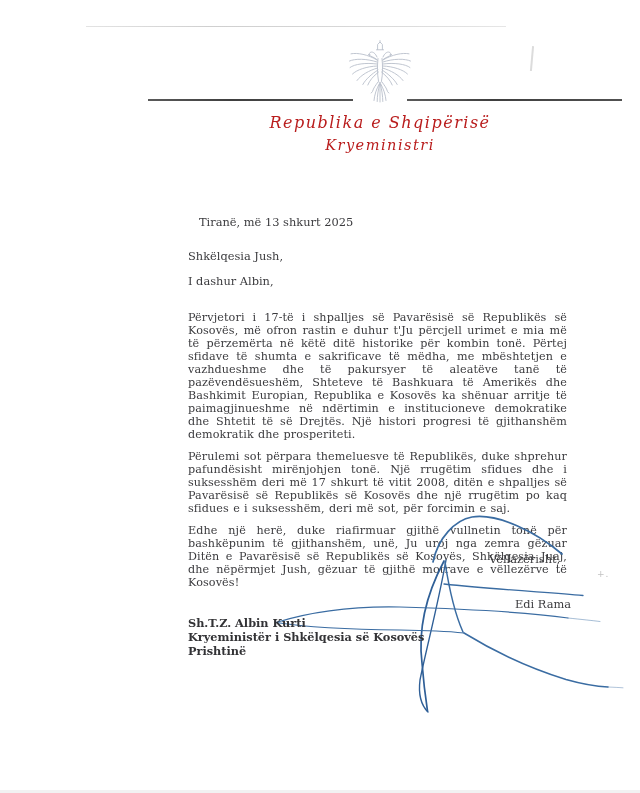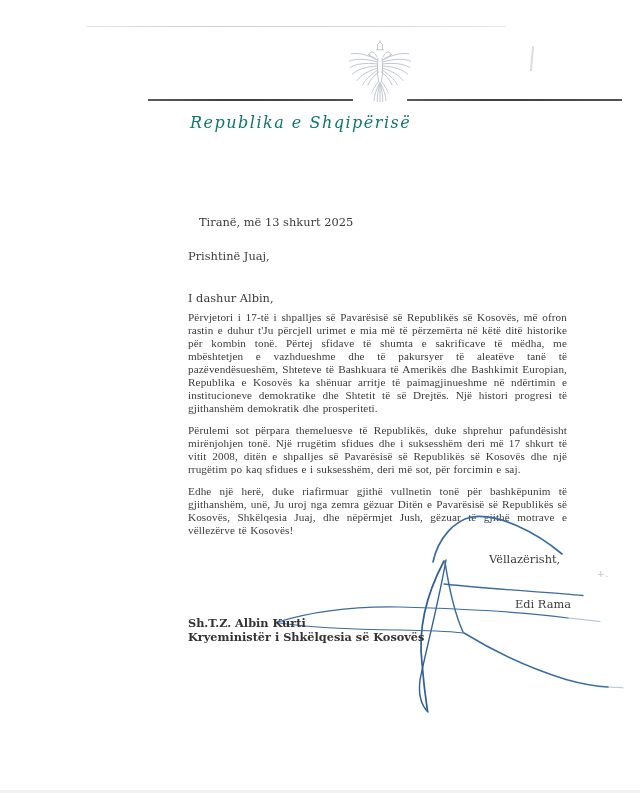--- a/index.html
+++ b/index.html
@@ -16,35 +16,35 @@
     background:linear-gradient(90deg,#e3e3e3,#cfcfcf 30%,#d9d9d9 70%,#e6e6e6);}
   .scan-tick{position:absolute;left:531px;top:46px;width:1.5px;height:25px;background:#dcdcdc;transform:rotate(5deg);}
   .pencil-mark{position:absolute;left:597px;top:569px;font-size:9px;color:#c2c2c2;letter-spacing:1px;}
   .scan-edge-bottom{position:absolute;left:0;top:790px;width:640px;height:3px;background:#f2f2f2;}
 
   
   .emblem{position:absolute;left:344px;top:40px;width:72px;height:72px;}
   .rule{position:absolute;top:99px;height:2px;background:linear-gradient(90deg,#5a5a5a,#3f3f3f 40%,#515151);}
   .rule-left{left:148px;width:205px;}
   .rule-right{left:407px;width:215px;}
-  .script-line{position:absolute;left:190px;width:380px;text-align:left;
-    font-style:italic;color:#0f766e;letter-spacing:1.5px;}
+  .script-line{position:absolute;left:190px;width:380px;text-align:center;
+    font-style:italic;color:#b91c1c;letter-spacing:1.5px;}
   .script-1{top:113px;font-size:16px;}
   .script-2{top:137px;font-size:14.5px;}
 
   
   .date-line{position:absolute;top:215px;left:199px;width:368px;text-align:left;font-size:11.4px;}
   .sal{position:absolute;left:188px;font-size:11.4px;}
   .sal-1{top:249px;}
-  .sal-2{top:291px;}
+  .sal-2{top:274px;}
   .body-copy{position:absolute;top:311px;left:188px;width:379px;}
   .body-copy p{
     margin:0 0 9px 0;
     font-size:11.2px;line-height:13px;
-    text-align:justify;letter-spacing:.1px;word-spacing:.6px;font-family:Liberation Serif, serif;
+    text-align:justify;letter-spacing:.1px;word-spacing:.6px;
   }
   .closing{position:absolute;left:489px;top:552px;font-size:11.4px;text-align:right;}
   .signer-name{position:absolute;left:508px;top:597px;font-size:11.4px;margin-left:7px;}
   .signature-svg{position:absolute;left:250px;top:500px;width:390px;height:260px;}
 
   .recipient{position:absolute;left:188px;top:616px;font-size:11.3px;font-weight:bold;line-height:14.2px;color:#333336;}
 </style>
 </head>
 <body>
 
@@ -75,24 +75,25 @@
       <path d="M32.5 9.8 L39.5 9.8"></path>
       <path d="M34 18.5 C33.2 26 33.2 34 34.6 41.5 L36 43.5 L37.4 41.5 C38.8 34 38.8 26 38 18.5"></path>
       <path d="M36 43.5 L36 62"></path>
     </g>
   </svg>
 
   <div class="rule rule-left"></div>
   <div class="rule rule-right"></div>
 
   <div class="script-line script-1">Republika e Shqipërisë</div>
+  <div class="script-line script-2">Kryeministri</div>
 
   <div class="date-line">Tiranë, më 13 shkurt 2025</div>
 
-  <div class="sal sal-1">Prishtinë Juaj,</div>
+  <div class="sal sal-1">Shkëlqesia Jush,</div>
   <div class="sal sal-2">I dashur Albin,</div>
 
   <div class="body-copy">
     <p>Përvjetori i 17-të i shpalljes së Pavarësisë së Republikës së Kosovës, më ofron rastin e duhur t'Ju përcjell urimet e mia më të përzemërta në këtë ditë historike për kombin tonë. Përtej sfidave të shumta e sakrificave të mëdha, me mbështetjen e vazhdueshme dhe të pakursyer të aleatëve tanë të pazëvendësueshëm, Shteteve të Bashkuara të Amerikës dhe Bashkimit Europian, Republika e Kosovës ka shënuar arritje të paimagjinueshme në ndërtimin e institucioneve demokratike dhe Shtetit të së Drejtës. Një histori progresi të gjithanshëm demokratik dhe prosperiteti.</p>
     <p>Përulemi sot përpara themeluesve të Republikës, duke shprehur pafundësisht mirënjohjen tonë. Një rrugëtim sfidues dhe i suksesshëm deri më 17 shkurt të vitit 2008, ditën e shpalljes së Pavarësisë së Republikës së Kosovës dhe një rrugëtim po kaq sfidues e i suksesshëm, deri më sot, për forcimin e saj.</p>
     <p>Edhe një herë, duke riafirmuar gjithë vullnetin tonë për bashkëpunim të gjithanshëm, unë, Ju uroj nga zemra gëzuar Ditën e Pavarësisë së Republikës së Kosovës, Shkëlqesia Juaj, dhe nëpërmjet Jush, gëzuar të gjithë motrave e vëllezërve të Kosovës!</p>
   </div>
 
   <div class="closing">Vëllazërisht,</div>
   <div class="signer-name">Edi Rama</div>
@@ -110,15 +111,16 @@
       <path d="M214 133 C245 152 282 169 316 179.5 C332 184 347 186.5 358 187" stroke-width="1.5"></path>
       <path d="M358 187 C364 187.3 369 187.5 373 187.8" stroke-width="1" opacity="0.4"></path>
     </g>
   </svg>
 
   <div class="pencil-mark">+.</div>
 
   <div class="recipient">
     <div>Sh.T.Z. Albin Kurti</div>
     <div>Kryeministër i Shkëlqesia së Kosovës</div>
+    <div>Prishtinë</div>
   </div>
 
 </div>
 
 </body></html>

